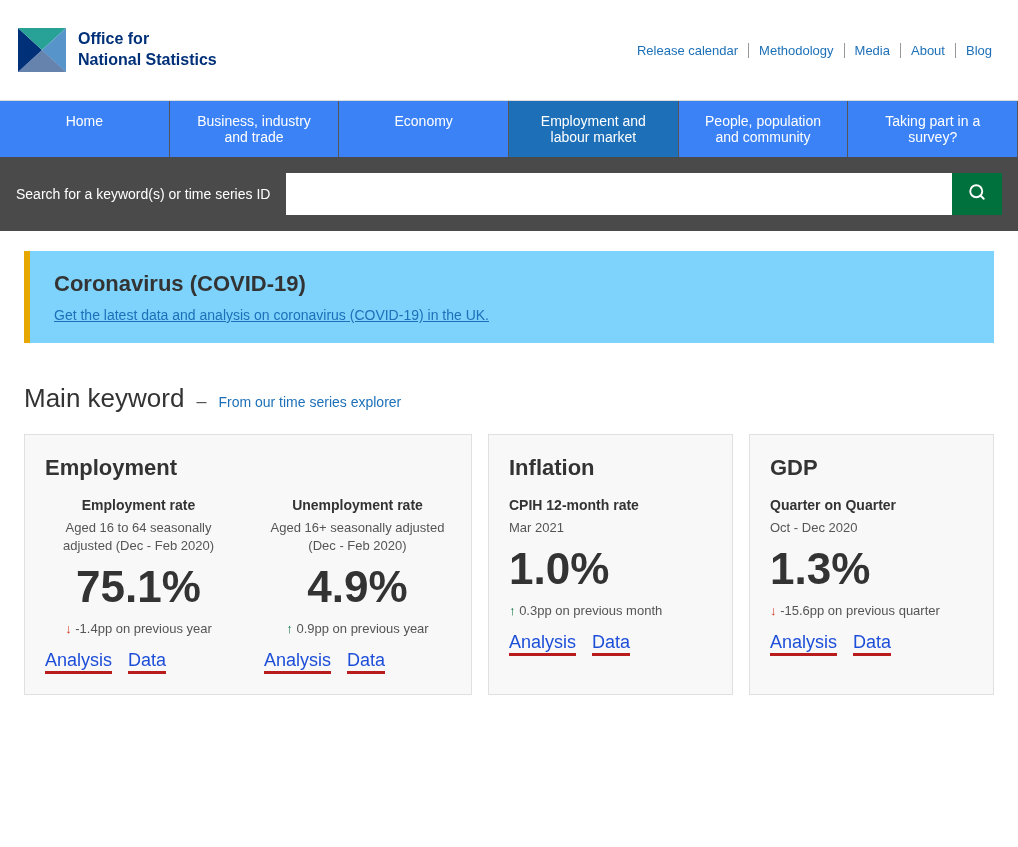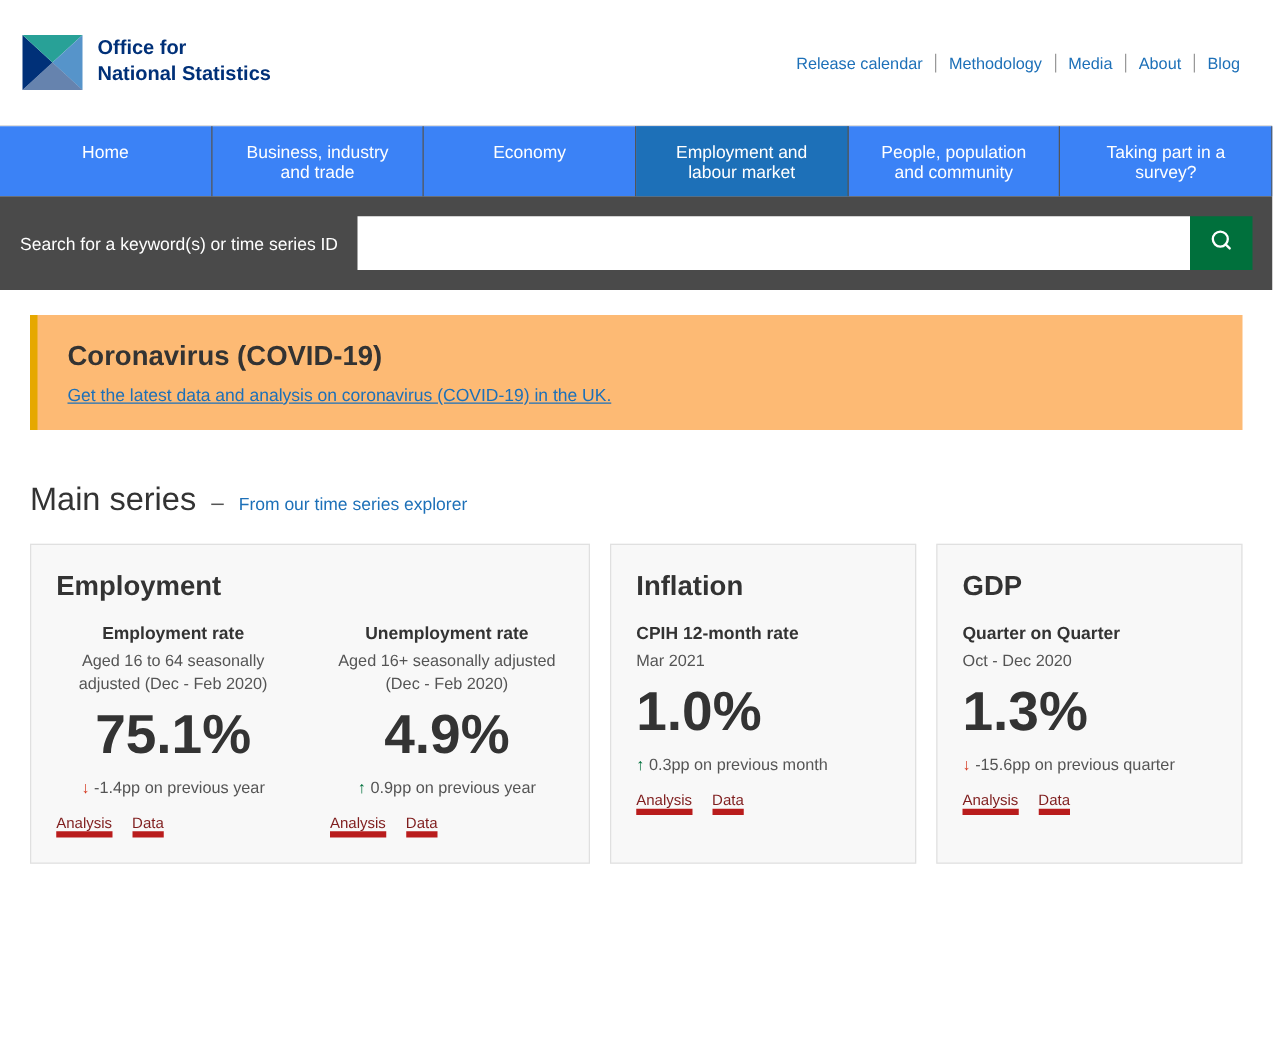--- a/index.html
+++ b/index.html
@@ -95,21 +95,21 @@
       background: #00703c;
       border: none;
       padding: 10px 16px;
       cursor: pointer;
       color: #fff;
       font-size: 16px;
     }
 
     
     .covid-banner {
-      background: #fdba74;
+      background: #7dd3fc;
       padding: 20px 24px;
       margin: 20px 24px;
       border-left: 6px solid #e6a800;
     }
     .covid-banner h2 {
       font-size: 22px;
       font-weight: bold;
       color: #333;
       margin-bottom: 10px;
     }
@@ -199,24 +199,24 @@
       line-height: 1.4;
     }
     .stat-change .arrow-down { color: #d4351c; }
     .stat-change .arrow-up { color: #00703c; }
     .card-links {
       display: flex;
       gap: 16px;
       margin-top: 4px;
     }
     .card-links a {
-      color: #7f1d1d;
+      color: #1d4ed8;
       text-decoration: none;
-      font-size: 12px;
-      border-bottom: 5px solid #b91c1c;
+      font-size: 18px;
+      border-bottom: 3px solid #b91c1c;
     }
 
     .card-single .card-section { flex: unset; }
   </style>
 </head>
 <body>
 
 <div class="top-bar">
   <div class="logo-area">
 
@@ -269,21 +269,21 @@
   </div>
 </div>
 
 <div class="covid-banner">
   <h2>Coronavirus (COVID-19)</h2>
   <a href="#">Get the latest data and analysis on coronavirus (COVID-19) in the UK.</a>
 </div>
 
 <div class="main-content">
   <div class="main-figures-header">
-    <h2>Main series</h2>
+    <h2>Main keyword</h2>
     <span class="divider">–</span>
     <a href="#">From our time series explorer</a>
   </div>
 
   <div class="cards-row">
 
     <div class="card" style="flex: 2; min-width: 420px;">
       <div class="card-title">Employment</div>
       <div class="card-inner">
 

